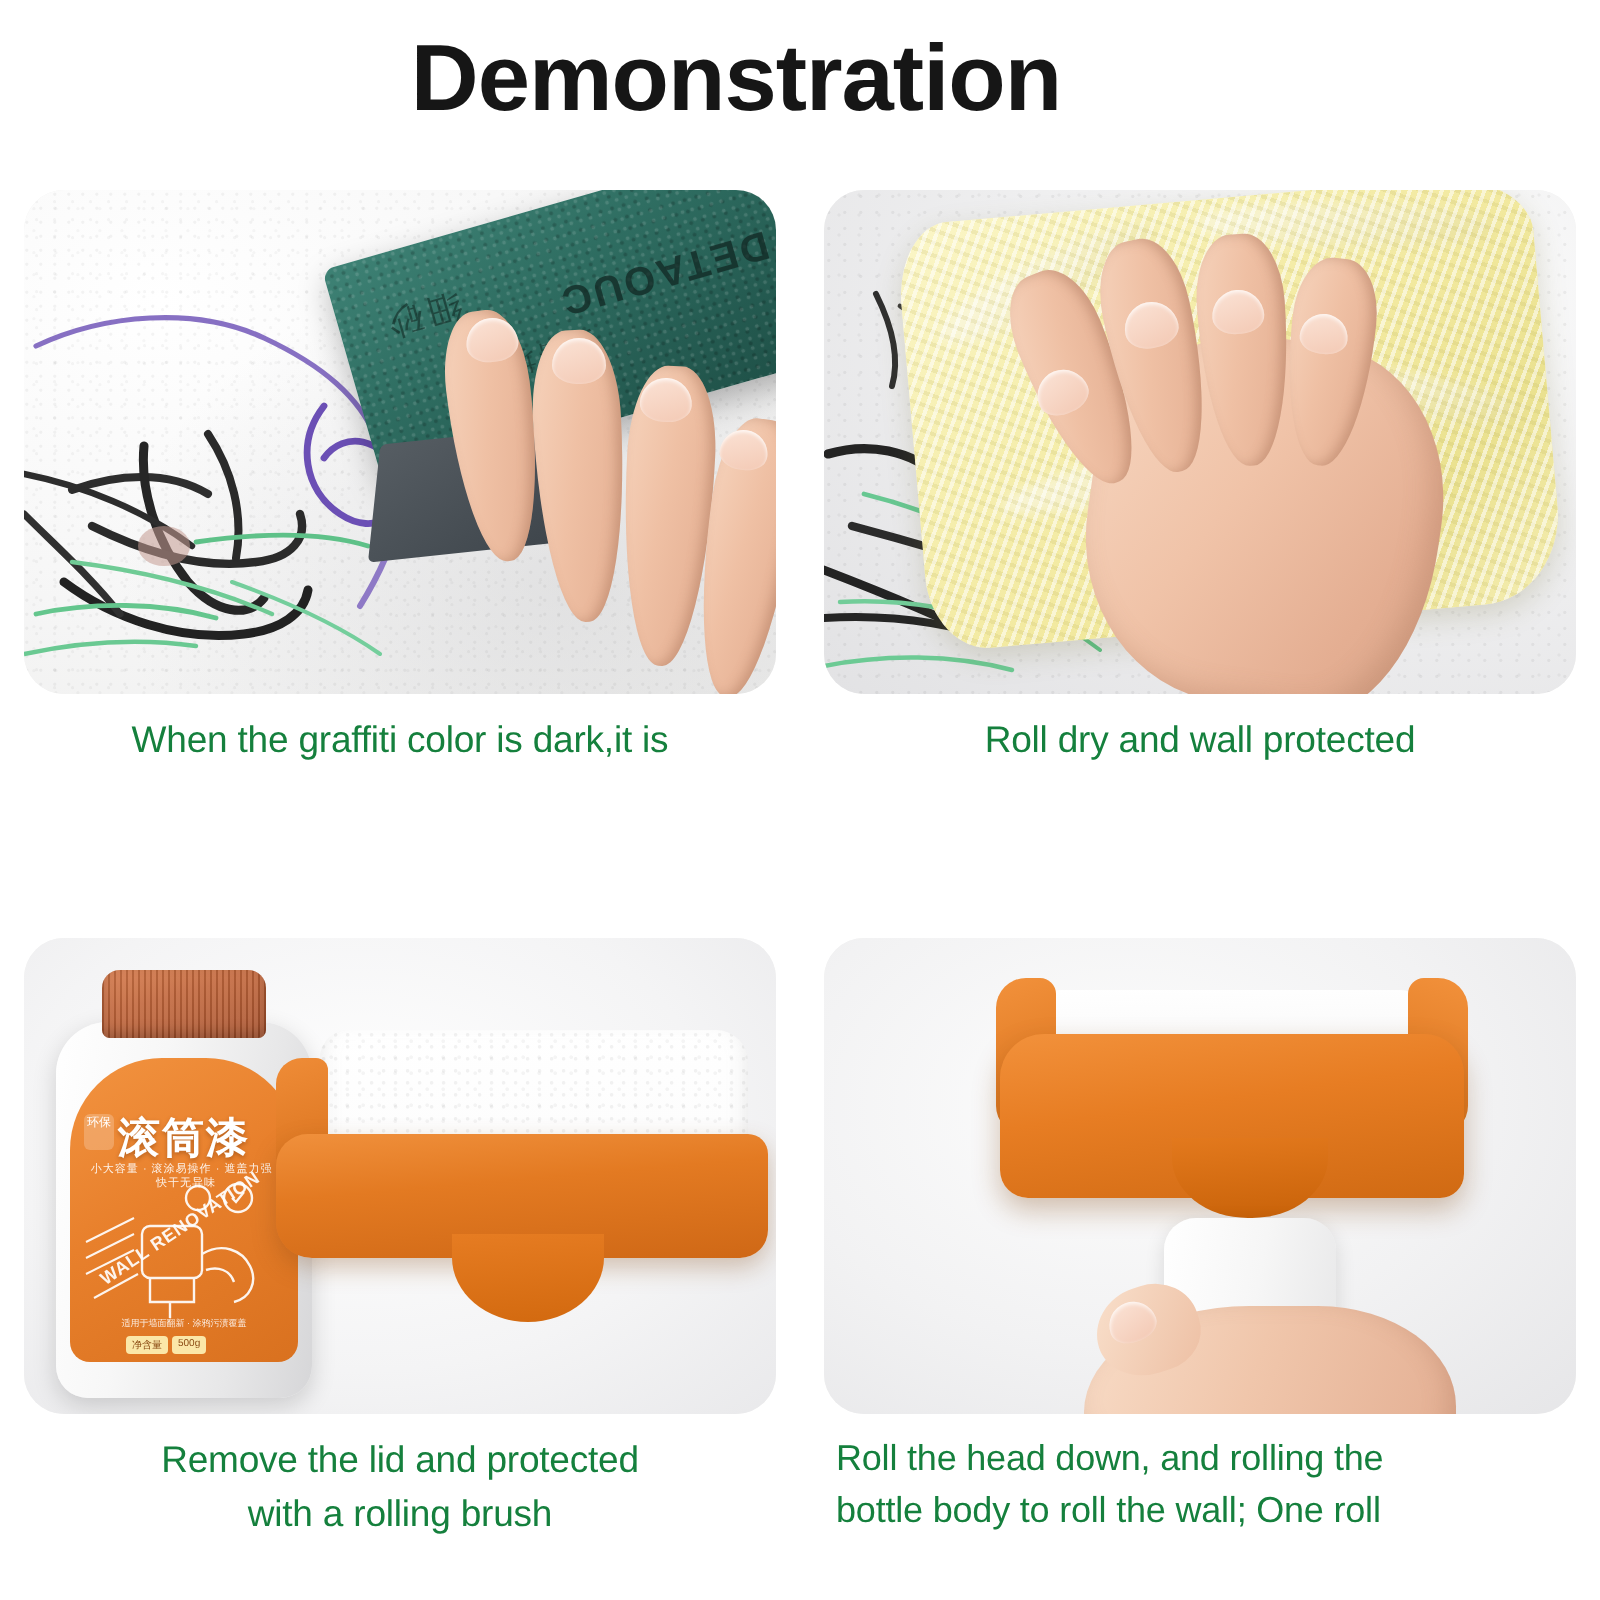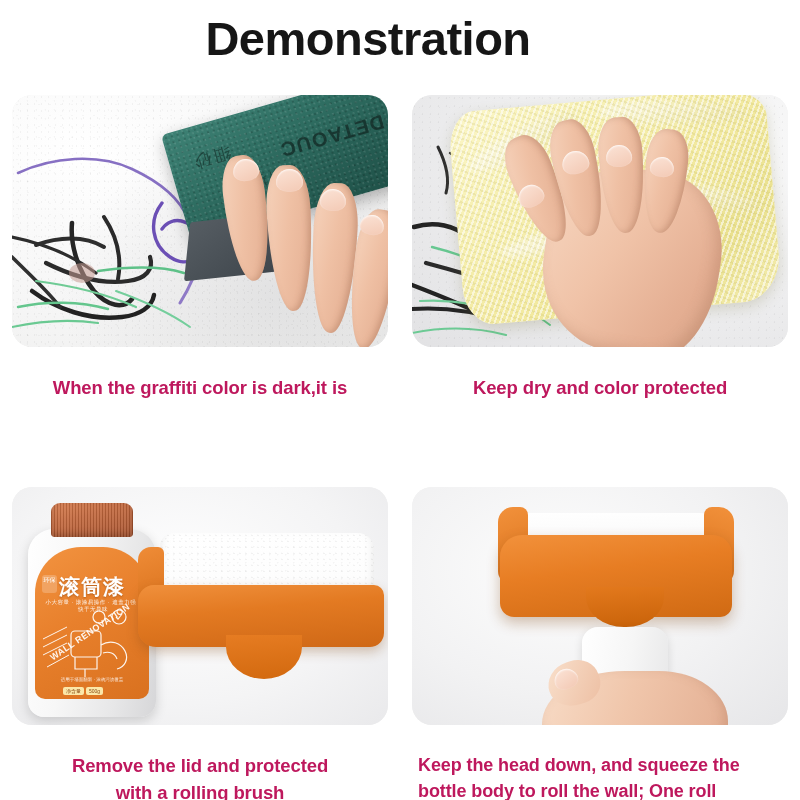--- a/index.html
+++ b/index.html
@@ -51,25 +51,25 @@
     width: 376px;
     height: 252px;
     border-radius: 20px;
     overflow: hidden;
     background: #f1f1f0;
   }
 
   .photo.short { height: 238px; }
 
   .caption {
-    margin-top: 28px;
+    margin-top: 10px;
     text-align: center;
     font-size: 18.5px;
-    font-weight: bold;
-    color: #be185d;
+    font-weight: normal;
+    color: #15803d;
     line-height: 1.42;
     letter-spacing: -0.1px;
   }
 
   .caption.left { text-align: left; padding-left: 6px; font-size: 18px; }
 
   
   .wall {
     position: absolute;
     inset: 0;
@@ -516,21 +516,21 @@
             <div class="finger" style="left:66px; top:2px;  width:44px; height:118px; transform:rotate(-12deg);"></div>
             <div class="nail" style="left:72px; top:34px; width:27px; height:23px; transform:rotate(-12deg);"></div>
             <div class="finger" style="left:110px;top:0px;  width:44px; height:116px; transform:rotate(-4deg);"></div>
             <div class="nail" style="left:116px;top:28px; width:26px; height:22px; transform:rotate(-4deg);"></div>
             <div class="finger" style="left:154px;top:12px; width:42px; height:104px; transform:rotate(6deg);"></div>
             <div class="nail" style="left:160px;top:40px; width:24px; height:20px; transform:rotate(6deg);"></div>
           </div>
         </div>
 
         <div class="caption">
-          <div>Keep dry and color protected</div>
+          <div>Roll dry and wall protected</div>
         </div>
       </div>
     </div>
 
     <div class="row" style="margin-top:86px;">
 
       <div class="cell">
         <div class="photo short">
           <div class="scene3"></div>
 
@@ -598,20 +598,20 @@
           <div class="bottle4"></div>
 
           <div class="hand4">
             <div class="palm4"></div>
             <div class="thumb4"></div>
             <div class="nail" style="left:12px; top:14px; width:24px; height:20px; transform:rotate(-20deg);"></div>
           </div>
         </div>
 
         <div class="caption caption left">
-          <div>Keep the head down, and squeeze the</div>
+          <div>Roll the head down, and rolling the</div>
           <div>bottle body to roll the wall; One roll</div>
 
         </div>
       </div>
     </div>
   </div>
 </div>
 
 </body></html>

